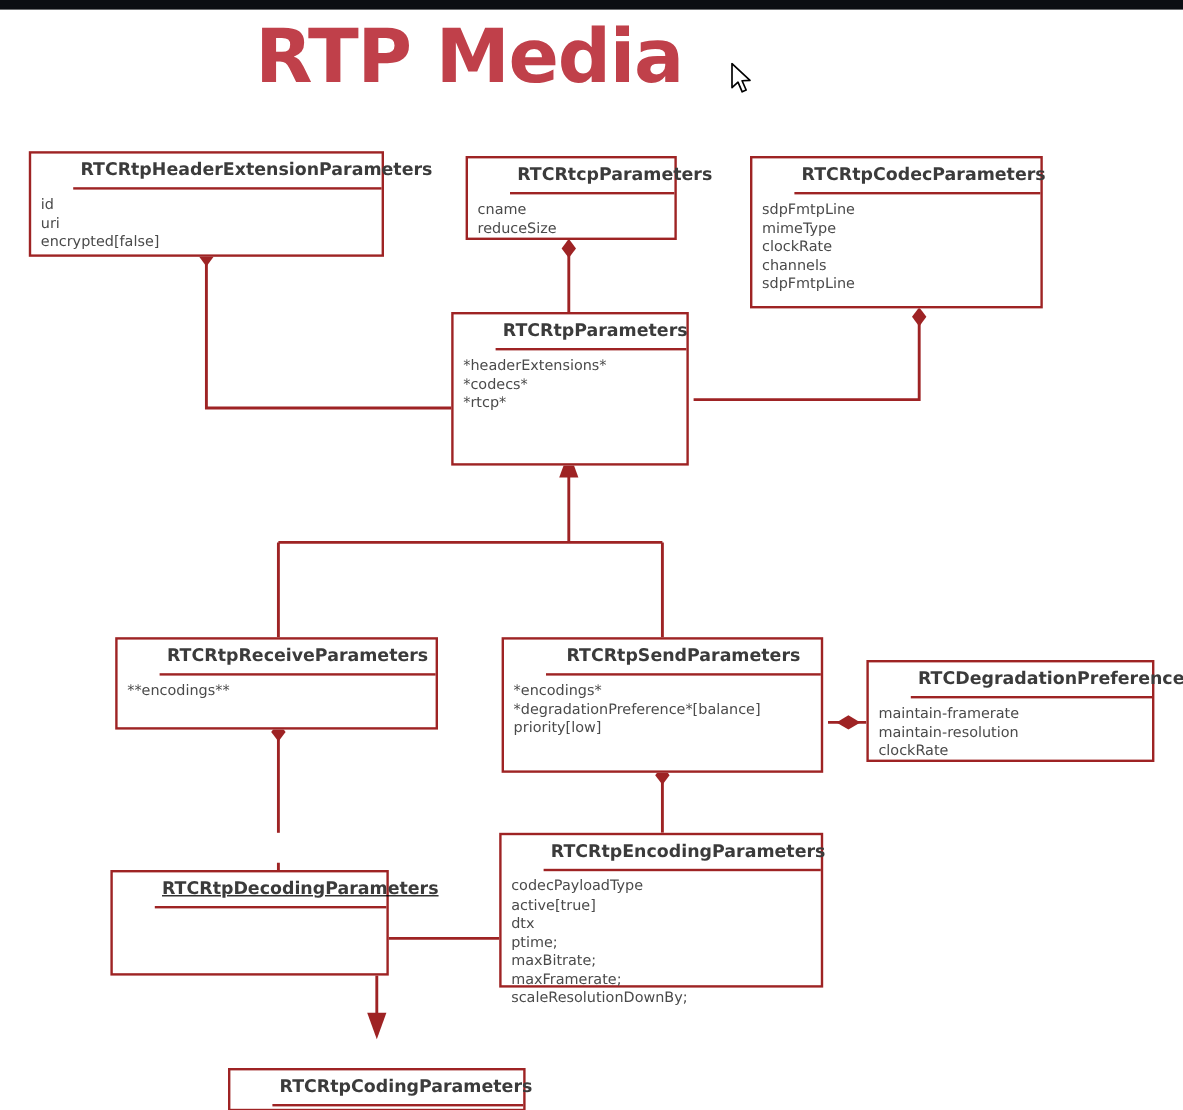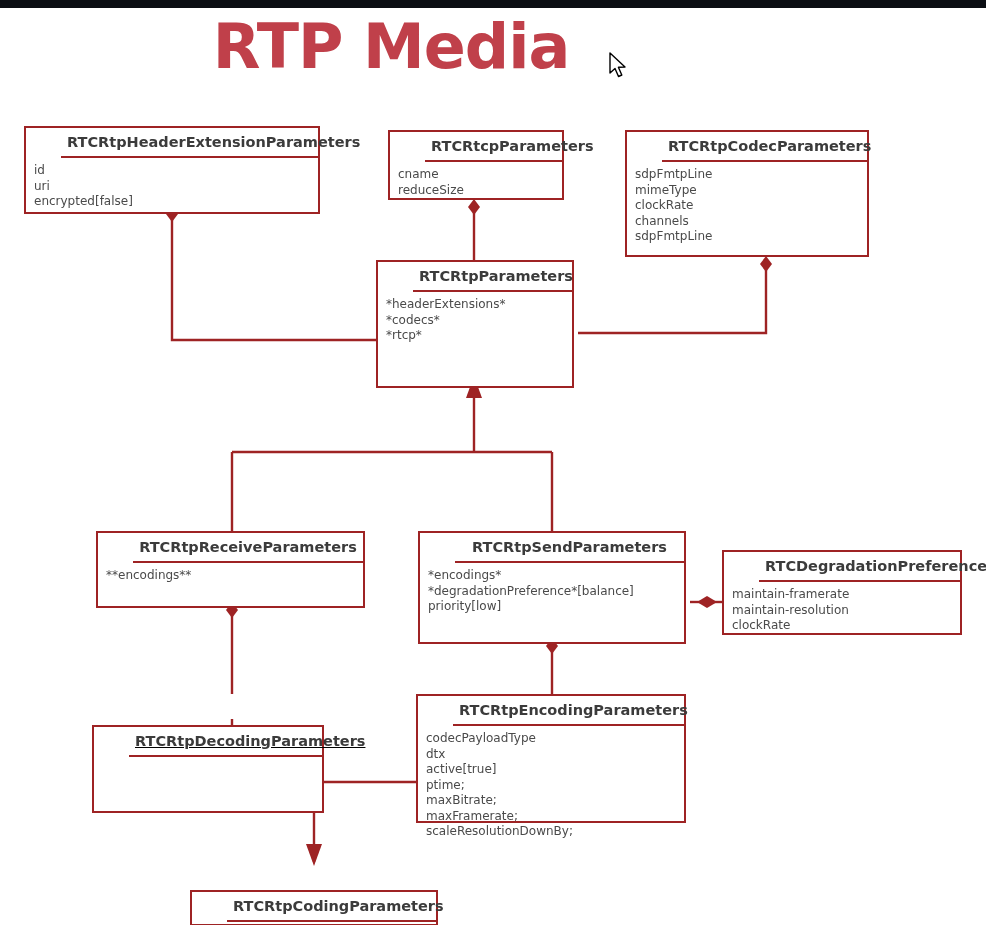--- a/index.html
+++ b/index.html
@@ -176,22 +176,22 @@
 
 <div class="uml" style="left:92px; top:725px; width:232px; height:88px;text-decoration:underline;">
   <div class="uml-title">RTCRtpDecodingParameters</div>
   <div class="uml-body empty-body"></div>
 </div>
 
 <div class="uml" style="left:416px; top:694px; width:270px; height:129px;">
   <div class="uml-title">RTCRtpEncodingParameters</div>
   <div class="uml-body">
     <div class="attr">codecPayloadType</div>
+    <div class="attr">active[true]</div>
     <div class="attr">dtx</div>
-    <div class="attr">active[true]</div>
     <div class="attr">ptime;</div>
     <div class="attr">maxBitrate;</div>
     <div class="attr">maxFramerate;</div>
     <div class="attr">scaleResolutionDownBy;</div>
   </div>
 </div>
 
 <div class="uml" style="left:190px; top:890px; width:248px; height:36px;">
   <div class="uml-title">RTCRtpCodingParameters</div>
   <div class="uml-body">

